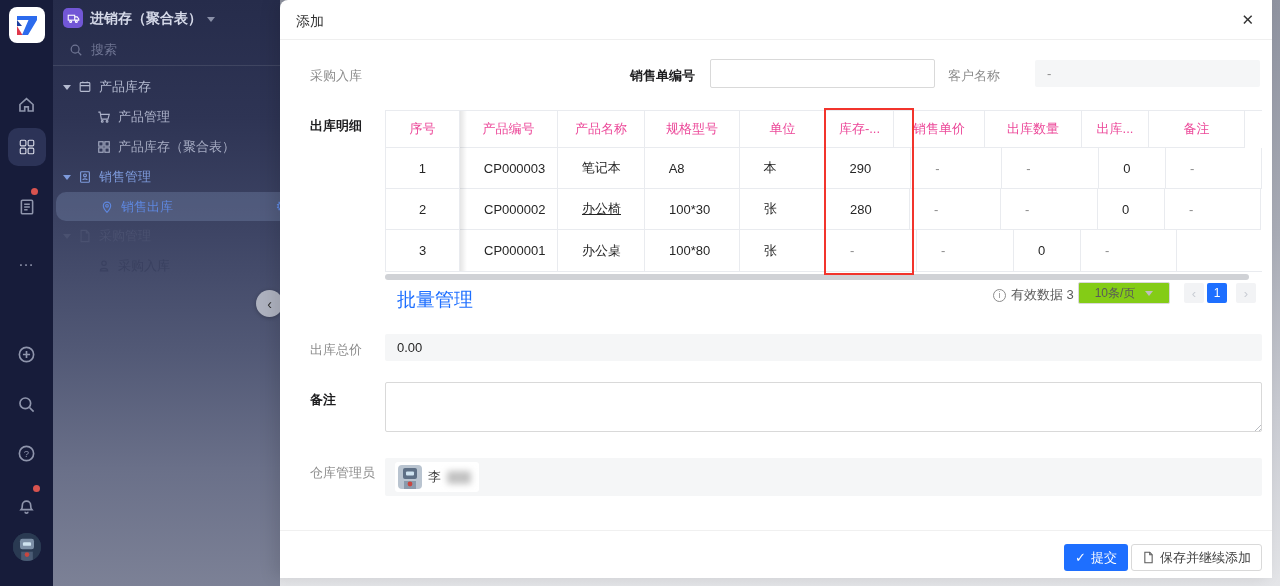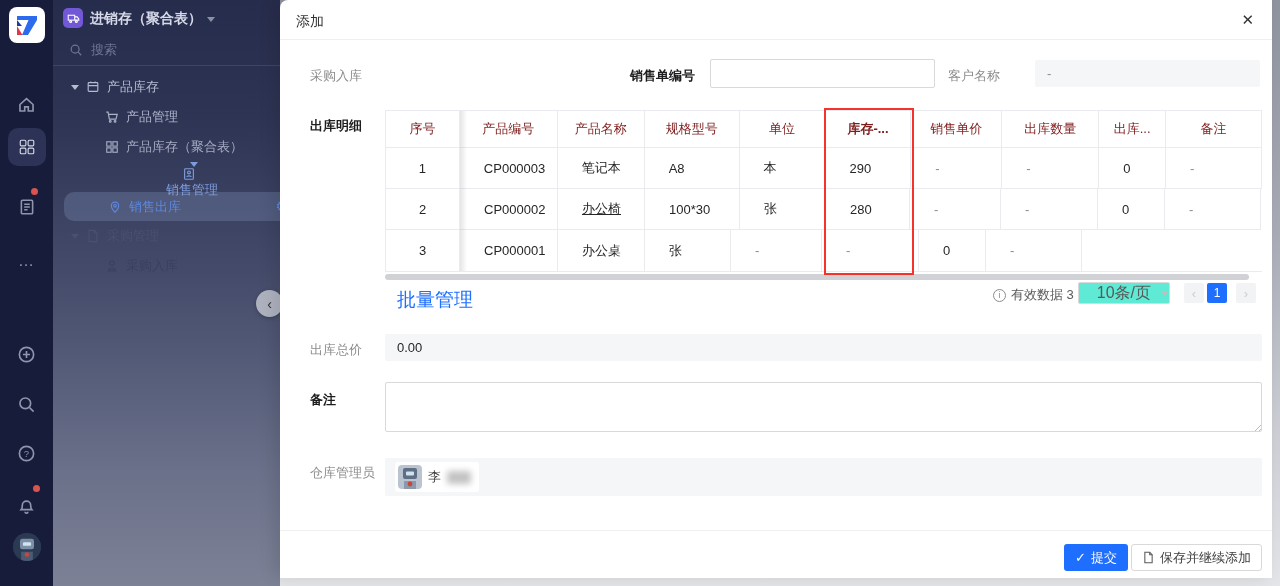--- a/index.html
+++ b/index.html
@@ -23,21 +23,21 @@
   
   .sidebar { position:absolute; left:53px; top:0; width:227px; height:586px; z-index:2;
     background:linear-gradient(180deg,#262C4B 0%,#2E3454 20%,#3E4565 40%,#525976 60%,#6A7089 80%,#7C8196 100%); }
   .sb-header { position:absolute; left:0; top:0; width:227px; height:36px; }
   .app-tile { position:absolute; left:10px; top:8px; width:20px; height:20px; border-radius:5px; background:#7257D6; display:flex; align-items:center; justify-content:center; }
   .sb-title { position:absolute; left:37px; top:10px; font-size:14px; font-weight:bold; color:#D5D9E8; }
   .caret { display:inline-block; width:0; height:0; border-left:4px solid transparent; border-right:4px solid transparent; border-top:5px solid #8A90A8; }
   .sb-caret { position:absolute; left:154px; top:17px; }
   .sb-search { position:absolute; left:0; top:34px; width:227px; height:32px; display:flex; align-items:center; gap:8px; padding:0 16px; color:#707694; border-bottom:1px solid rgba(255,255,255,0.10); }
   .sb-search svg { stroke:#707694; fill:none; stroke-width:1.4; }
-  .tree { position:absolute; left:0; top:72px; width:270px;padding-left:8px; }
+  .tree { position:absolute; left:0; top:72px; width:270px; }
   .tree-row { position:relative; height:30px; display:flex; align-items:center; }
   .tree-row .icon { display:flex; margin-right:7px; }
   .tree-row svg { stroke:currentColor; fill:none; stroke-width:1.3; }
   .tree-row.sel { background:rgba(160,180,225,0.22); border-radius:4px; margin:0 27px 0 3px; height:29px; }
   .gear { position:absolute; right:8px; top:6px; font-size:14px; line-height:16px; }
   .collapse-handle { position:absolute; left:256px; top:290px; width:27px; height:27px; border-radius:50%; background:#AEB2BF; color:#2E2E2E; display:flex; align-items:center; justify-content:center; font-size:14px; z-index:2; box-shadow:0 1px 4px rgba(0,0,0,0.25); }
 
   
   .modal { position:absolute; left:280px; top:0; width:992px; height:578px; background:#fff; border-radius:8px 0 0 0; z-index:4; box-shadow:-6px 0 16px rgba(0,0,0,0.10); }
   .m-header { position:absolute; left:0; top:0; width:100%; height:40px; border-bottom:1px solid #EFEFEF; }
@@ -47,33 +47,33 @@
   .lbl { position:absolute; font-size:13px; color:#8C8C8C; }
   .lbl.req { color:#1D1D1F; font-weight:bold; }
   .dfield { position:absolute; background:#F5F6F7; border-radius:2px; font-size:13px; color:#404040; display:flex; align-items:center; padding:0 12px; }
   .dfield.ph { color:#C0C3C9; }
   .winput { position:absolute; background:#fff; border:1px solid #D9D9D9; border-radius:2px; font-size:13px; padding:0 10px; outline:none; }
 
   
   .tablewrap { position:absolute; left:105px; top:110px; width:877px; height:162px; border:1px solid #E9EBEF; border-right:none; }
   .trow { display:flex; }
   .tcell { border-right:1px solid #E9EBEF; border-bottom:1px solid #E9EBEF; display:flex; align-items:center; padding:0 24px; font-size:13px; overflow:hidden; white-space:nowrap; }
-  .thead .tcell { height:37px; justify-content:center; color:#7f1d1d; padding:0 4px; }
+  .thead .tcell { height:37px; justify-content:center; color:#ec4899; padding:0 4px; }
   .tbody .tcell { height:41px; color:#262626; }
   .tbody .trow:last-child .tcell { border-bottom:none; }
   .tcell.c0 { justify-content:center; padding:0 4px; }
   .tcell .dim { color:#8C8C8C; }
   .col-shadow { position:absolute; left:74px; top:0; bottom:0; width:7px; background:linear-gradient(90deg,rgba(0,0,0,0.10),rgba(0,0,0,0)); pointer-events:none; }
   .redbox { position:absolute; left:438px; top:-3px; width:90px; height:167px; border:2px solid #F2342C; pointer-events:none; z-index:3; }
   .hscroll { position:absolute; left:105px; top:274px; width:864px; height:6px; background:#D0D2D6; border-radius:3px; }
 
   .link { position:absolute; color:#1E6FFF; font-size:19px; cursor:pointer; }
   .valid-info { position:absolute; left:713px; top:286px; display:flex; align-items:center; gap:5px; color:#595959; font-size:13px; }
   .info-i { width:13px; height:13px; border:1px solid #8C8C8C; border-radius:50%; color:#8C8C8C; font-size:9px; display:flex; align-items:center; justify-content:center; font-style:normal; }
-  .pagesize { position:absolute; left:798px; top:282px; width:92px; height:22px; border:1px solid #D9D9D9; border-radius:2px; background:#5eead4; display:flex; align-items:center; justify-content:flex-end; gap:10px; color:#595959; font-size:16px; cursor:pointer; }
+  .pagesize { position:absolute; left:798px; top:282px; width:92px; height:22px; border:1px solid #D9D9D9; border-radius:2px; background:#84cc16; display:flex; align-items:center; justify-content:center; gap:10px; color:#595959; font-size:12px; cursor:pointer; }
   .pagesize .caret { border-top-color:#BFBFBF; }
   .pgbtn { position:absolute; top:283px; width:20px; height:20px; border-radius:2px; background:#F2F3F5; color:#C9CDD4; display:flex; align-items:center; justify-content:center; font-size:13px; }
   .pgcur { position:absolute; top:283px; width:20px; height:20px; border-radius:2px; background:#1E6FFF; color:#fff; display:flex; align-items:center; justify-content:center; font-size:12px; }
 
   .remark-area { position:absolute; left:105px; top:382px; width:877px; height:50px; border:1px solid #D9D9D9; border-radius:2px; background:#fff; resize:none; outline:none; font-family:inherit; }
   .resize-grip { position:absolute; left:972px; top:422px; width:9px; height:9px; background:repeating-linear-gradient(135deg,transparent 0 2px,#B9BCC2 2px 3px); clip-path:polygon(100% 0,100% 100%,0 100%); pointer-events:none; }
 
   .member-chip { position:absolute; left:10px; top:4px; height:30px; background:#fff; border-radius:3px; display:flex; align-items:center; padding:0 8px 0 3px; gap:6px; }
   .chip-avatar { width:24px; height:24px; border-radius:4px; overflow:hidden; }
   .blurname { display:inline-block; width:24px; height:13px; background:#C2C2C2; border-radius:2px; filter:blur(3px); }
@@ -201,21 +201,21 @@
           <span class="icon" style="margin-left:44px;">
             <svg width="14" height="14" viewBox="0 0 16 16">
               <rect x="2" y="2" width="5" height="5"></rect>
               <rect x="9" y="2" width="5" height="5"></rect>
               <rect x="2" y="9" width="5" height="5"></rect>
               <rect x="9" y="9" width="5" height="5"></rect>
             </svg>
           </span>
           <span>产品库存（聚合表）</span>
         </div>
-        <div class="tree-row" style="color: rgb(126, 155, 220); flex-direction: column;">
+        <div class="tree-row" style="color: rgb(126, 155, 220);">
           <span class="caret" style="margin:0 7px 0 10px; border-top-color:currentColor;"></span>
           <span class="icon">
             <svg width="14" height="14" viewBox="0 0 16 16">
               <rect x="3" y="2" width="10" height="12" rx="1"></rect>
               <circle cx="8" cy="6.2" r="1.6"></circle>
               <path d="M5.5 11.5 C5.5 9.6 10.5 9.6 10.5 11.5"></path>
             </svg>
           </span>
           <span>销售管理</span>
         </div>
@@ -269,21 +269,21 @@
 
     <span class="lbl req" style="left:30px; top:117px;">出库明细</span>
     <div class="tablewrap">
       <div class="thead" id="thead">
           <div class="trow">
             <div class="tcell" style="width: 74px;">序号</div>
             <div class="tcell" style="width: 98px;">产品编号</div>
             <div class="tcell" style="width: 87px;">产品名称</div>
             <div class="tcell" style="width: 95px;">规格型号</div>
             <div class="tcell" style="width: 86px;">单位</div>
-            <div class="tcell" style="width: 86px; font-weight: bold;">库存-...</div>
+            <div class="tcell" style="width: 68px;">库存-...</div>
             <div class="tcell" style="width: 91px;">销售单价</div>
             <div class="tcell" style="width: 97px;">出库数量</div>
             <div class="tcell" style="width: 67px;">出库...</div>
             <div class="tcell" style="width: 96px;">备注</div>
           </div>
         </div>
       <div class="tbody" id="tbody">
           <div class="trow">
             <div class="tcell c0" style="width: 74px;">1</div>
             <div class="tcell" style="width: 98px;">CP000003</div>
@@ -317,20 +317,21 @@
             </div>
             <div class="tcell" style="width: 67px;">0</div>
             <div class="tcell" style="width: 96px;">
               <span class="dim">-</span>
             </div>
           </div>
           <div class="trow">
             <div class="tcell c0" style="width: 74px;">3</div>
             <div class="tcell" style="width: 98px;">CP000001</div>
             <div class="tcell" style="width: 87px;">办公桌</div>
+            <div class="tcell" style="width: 95px;">100*80</div>
             <div class="tcell" style="width: 86px;">张</div>
             <div class="tcell" style="width: 91px;">
               <span class="dim">-</span>
             </div>
             <div class="tcell" style="width: 97px;">
               <span class="dim">-</span>
             </div>
             <div class="tcell" style="width: 67px;">0</div>
             <div class="tcell" style="width: 96px;">
               <span class="dim">-</span>

